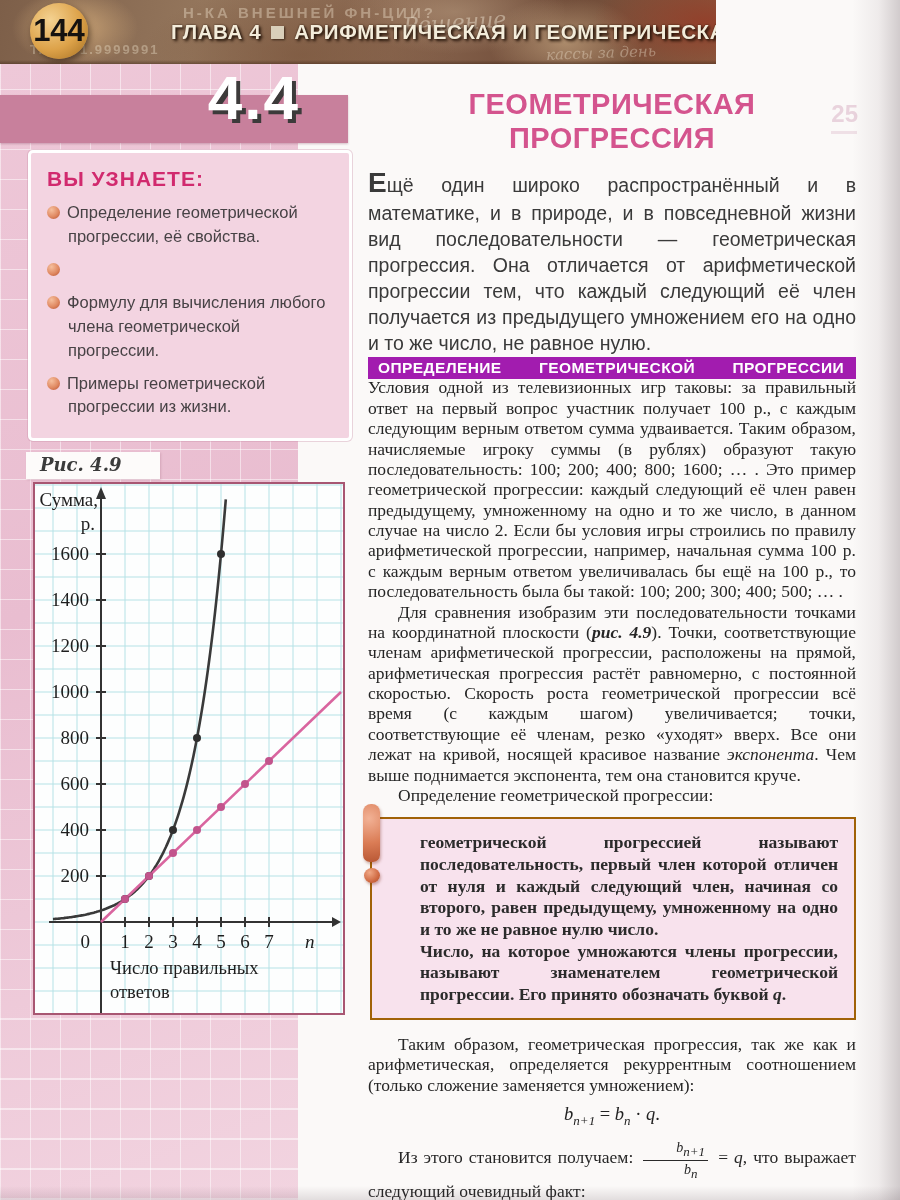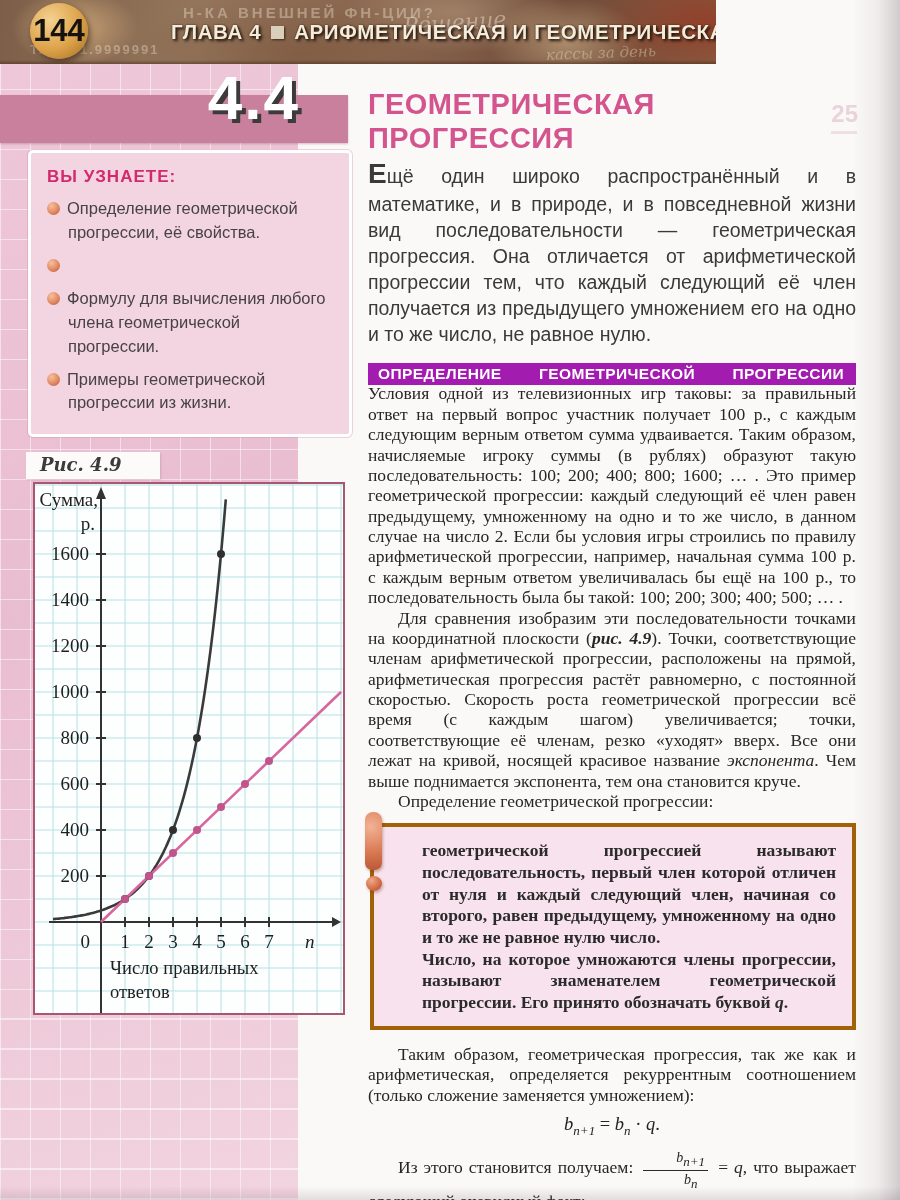--- a/index.html
+++ b/index.html
@@ -46,49 +46,49 @@
       repeating-linear-gradient(0deg, rgba(255,255,255,.5) 0 1.5px, rgba(255,255,255,0) 1.5px 30px),
       linear-gradient(160deg,#eec8d8 0%, #e9bdd0 45%, #f2d4e0 100%); }
   .section-band { position:absolute; left:0; top:31px; width:348px; height:48px; background:#c8809c;
     box-shadow:0 1px 2px rgba(120,50,80,.3); }
   .section-number { position:absolute; right:48px; top:-28px; font-weight:bold; font-size:62px; line-height:1;
     color:#ffffff; text-shadow:4px 4px 0 #3c3a3a; letter-spacing:2px; }
 
   .learn-box { position:absolute; left:28px; top:86px; width:324px; min-height:248px;
     background:#f3d4e1; border:3px solid #ffffff; border-radius:5px; padding:14px 14px 10px 16px;
     box-shadow:0 0 0 1px rgba(200,140,165,.35); }
-  .learn-title { font-weight:bold; font-size:17px; letter-spacing:1px; color:#d12a6e; margin-bottom:10px; }
+  .learn-title { font-weight:bold; font-size:21px; letter-spacing:1px; color:#d12a6e; margin-bottom:10px; }
   .learn-item { font-size:16.5px; line-height:1.45; color:#474245; margin-bottom:9px;
     padding-left:21px; text-indent:-21px; }
   .bullet { display:inline-block; width:13px; height:13px; border-radius:50%; margin-right:7px;
     background:radial-gradient(circle at 35% 30%, #f6bf9d, #e08a63 55%, #b9502c 100%);
     vertical-align:-1px; }
 
   .fig-label { position:absolute; left:26px; top:388px; width:134px; height:27px; background:#fdfbfa;
     font-family:"DejaVu Serif", serif; font-style:italic; font-weight:bold; font-size:18px; color:#3b3b3b;
     padding:2px 0 0 14px; box-shadow:1px 1px 2px rgba(150,90,110,.25); }
   .chart-card { position:absolute; left:33px; top:418px; width:312px; height:533px;
     background:#fdfefe; border:2px solid #a85672; }
   .chart-card svg { display:block; }
 
   
   .right-col { position:absolute; left:368px; top:88px; width:488px; }
   .main-title { font-weight:bold; font-size:29px; line-height:1.16; letter-spacing:.5px; color:#d4548e;
-    margin-bottom:0; }
-  .intro { font-size:19.5px; line-height:1.33; color:#3a3a3a; text-align:justify; margin-bottom:15px; }
+    margin-bottom:9px;text-align:center; }
+  .intro { font-size:19.5px; line-height:1.33; color:#3a3a3a; text-align:justify; }
   .dropcap { font-weight:bold; font-size:28px; }
   .serif { font-family:"Liberation Serif", serif; font-size:17.5px; line-height:1.165; color:#262626;
     text-align:justify; }
   .indent { text-indent:30px; }
   .strip { background:#a21caf; color:#ffffff; font-family:"Liberation Sans", sans-serif; font-weight:bold;
     font-size:15.5px; letter-spacing:.4px; padding:2px 12px 3px 10px; }
   .fig-ref { font-weight:bold; font-style:italic; }
   .term { font-style:italic; }
 
-  .def-box { position:relative; margin:12px 0 14px 2px; background:#f8e2ed; border:4px solid #a16207;
+  .def-box { position:relative; margin:12px 0 14px 2px; background:#f8e2ed; border:2px solid #a16207;
     padding:13px 16px 12px 48px; }
   .def-box p { font-family:"Liberation Serif", serif; font-weight:bold; font-size:17.5px; line-height:1.24;
     color:#2b2b2b; text-align:justify; }
   .bang { position:absolute; left:-9px; top:-15px; width:18px; }
   .bang .bar { width:17px; height:58px; border-radius:8px 8px 7px 7px;
     background:radial-gradient(circle at 35% 25%, #f2b296, #da7c55 55%, #b85734 100%);
     box-shadow:1px 2px 3px rgba(120,40,20,.35); }
   .bang .dot { width:16px; height:15px; border-radius:50%; margin:6px 0 0 1px;
     background:radial-gradient(circle at 35% 30%, #f0a886, #d06b44 60%, #aa4a28 100%);
     box-shadow:1px 2px 3px rgba(120,40,20,.35); }

